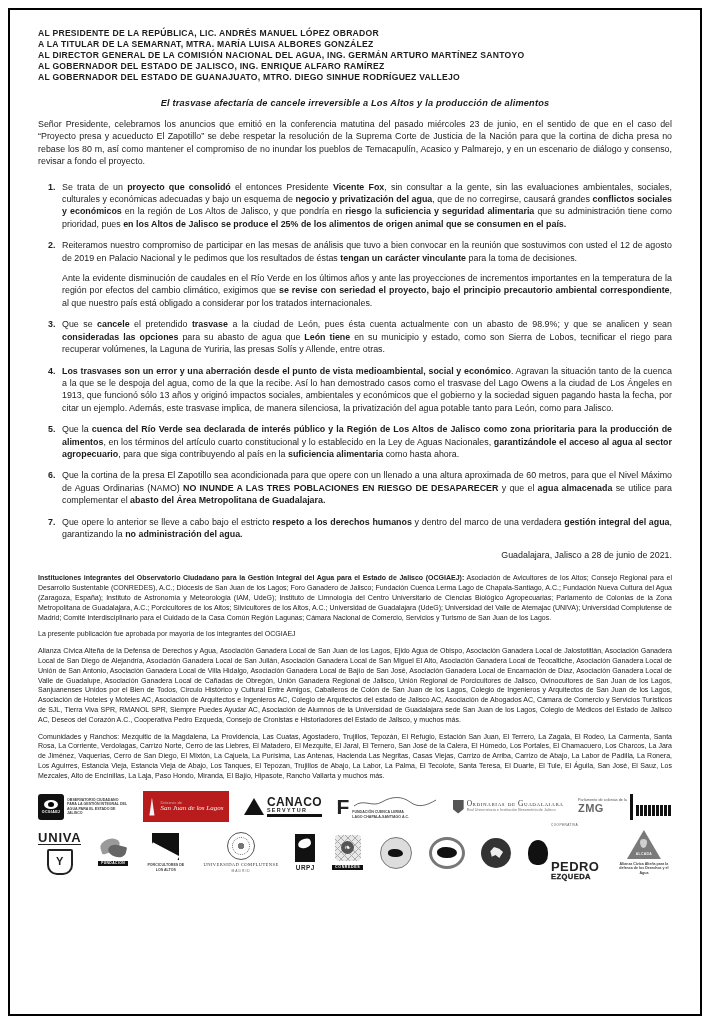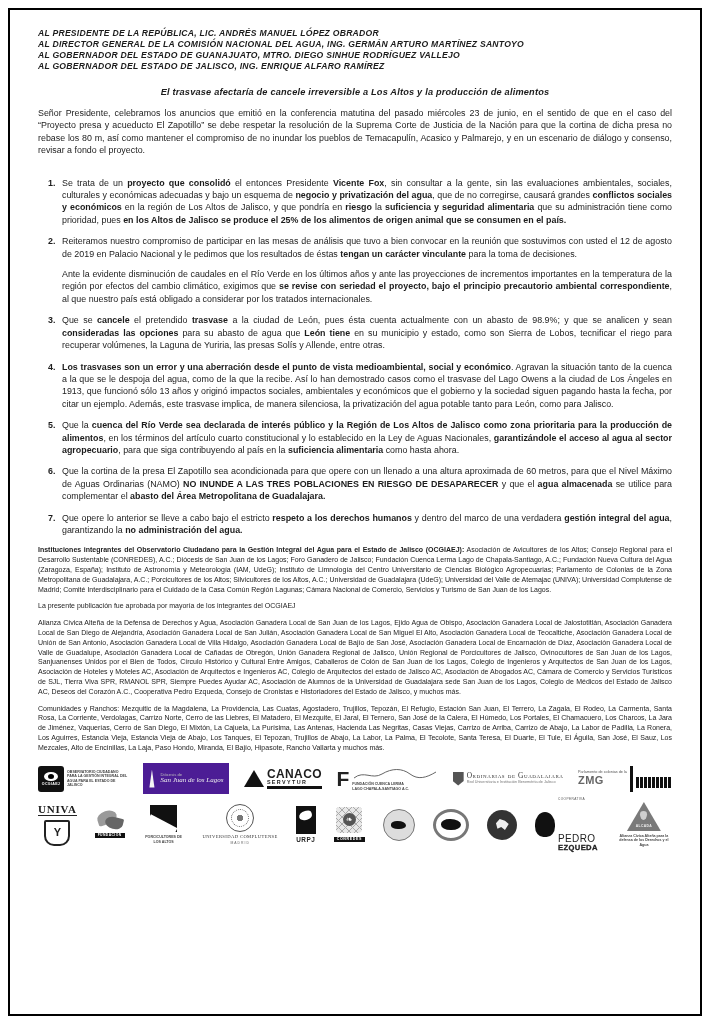--- a/index.html
+++ b/index.html
@@ -6,29 +6,29 @@
   .page{
     position:relative;width:710px;height:1024px;background:#fff;
     font-family:"Liberation Sans",sans-serif;color:#1c1c1c;overflow:hidden;
   }
   .frame{
     position:absolute;inset:8px;border:2px solid #000;
     padding:18px 28px 6px 28px;overflow:hidden;box-sizing:border-box;
   }
   
   .recipients div{
-    font-size:8.6px;font-weight:bold;line-height:11px;letter-spacing:.25px;font-style:italic;
+    font-size:8.6px;font-weight:bold;line-height:11px;letter-spacing:.25px;
   }
   .doc-title{
     margin:15px 0 10px 0;text-align:center;
     font-size:9.2px;font-weight:bold;font-style:italic;letter-spacing:.2px;
   }
   
   .bodytxt{font-size:8.9px;line-height:12.4px;text-align:justify;}
-  .intro{margin-bottom:20px;}
+  .intro{margin-bottom:13px;}
   .items{margin-left:10px;}
   .item{position:relative;padding-left:14px;margin-bottom:9px;}
   .item .num{position:absolute;left:0;top:0;font-weight:bold;}
   .item .p + .p{margin-top:8px;}
   b{font-weight:bold;}
   .dateline{
     text-align:right;font-size:8.9px;line-height:12px;margin:6px 0 12px 0;
   }
   
   .fine{font-size:7px;line-height:9.8px;text-align:justify;color:#222;}
@@ -40,21 +40,21 @@
   .row2{height:50px;margin-top:2px;}
   .logo{display:flex;align-items:center;gap:3px;}
   .col{display:flex;flex-direction:column;align-items:center;line-height:1;}
   .tinycap{font-size:3.6px;line-height:4.4px;color:#444;font-weight:bold;max-width:62px;}
   
   .sq-eye{width:26px;height:26px;background:#111;border-radius:3px;display:flex;flex-direction:column;align-items:center;justify-content:center;gap:1px;}
   .eye{width:14px;height:9px;background:#fff;border-radius:50%;position:relative;}
   .eye::after{content:"";position:absolute;left:4px;right:4px;top:2px;bottom:2px;background:#000;border-radius:50%;}
   .sq-eye .lbl{font-size:3.6px;color:#fff;font-weight:bold;letter-spacing:.3px;}
   
-  .dioc{background:#4c1d95;color:#eee;height:27px;padding:2px 6px 2px 4px;display:flex;align-items:center;gap:4px;}
+  .dioc{background:#b91c1c;color:#eee;height:27px;padding:2px 6px 2px 4px;display:flex;align-items:center;gap:4px;}
   .virgin{width:9px;height:18px;background:#f5f5f5;clip-path:polygon(50% 0,78% 100%,22% 100%);}
   .dioc .t1{font-size:4.2px;color:#bbb;}
   .dioc .t2{font-size:7px;font-style:italic;font-family:"Liberation Serif",serif;}
   
   .tri{width:0;height:0;border-left:10px solid transparent;border-right:10px solid transparent;border-bottom:17px solid #111;}
   .canaco-txt .t1{font-size:12px;font-weight:bold;letter-spacing:.4px;}
   .canaco-txt .t2{font-size:5.4px;font-weight:bold;letter-spacing:1.4px;}
   .canaco-txt .bar{height:3px;background:#111;margin-top:1px;}
   
   .bigF{font-size:21px;font-weight:bold;color:#222;line-height:20px;}
@@ -62,21 +62,21 @@
   .shield{width:11px;height:14px;background:#555;clip-path:polygon(0 0,100% 0,100% 68%,50% 100%,0 68%);}
   .udeg-txt .t1{font-size:7.4px;font-family:"Liberation Serif",serif;letter-spacing:.6px;color:#333;font-variant:small-caps;}
   .udeg-txt .t2{font-size:3.8px;color:#777;margin-top:1px;}
   
   .zmg-txt .t1{font-size:3.8px;color:#555;}
   .zmg-txt .t2{font-size:11px;font-weight:bold;color:#666;letter-spacing:.5px;}
   .zmg-bar{width:3px;height:26px;background:#111;}
   .people{width:36px;height:11px;background:repeating-linear-gradient(90deg,#111 0 3px,#fff 3px 4px);align-self:flex-end;margin-bottom:4px;}
   
   .univa-shield{width:22px;height:22px;border:2px solid #222;border-radius:2px 2px 10px 10px;display:flex;align-items:center;justify-content:center;font-weight:bold;font-size:11px;color:#222;}
-  .univa-lbl{font-size:11px;font-weight:bold;letter-spacing:.8px;border-bottom:1.5px solid #222;margin-bottom:1px;font-family:Liberation Serif, serif;}
+  .univa-lbl{font-size:13px;font-weight:bold;letter-spacing:.8px;border-bottom:1.5px solid #222;margin-bottom:1px;}
   .blob1{width:20px;height:13px;background:#9a9a9a;border-radius:50% 50% 50% 10%;transform:rotate(-18deg);}
   .blob2{width:18px;height:12px;background:#666;border-radius:50% 10% 50% 50%;transform:rotate(14deg);margin:-7px 0 0 8px;}
   .fund-bar{background:#111;color:#fff;font-size:3.4px;font-weight:bold;padding:1px 3px;margin-top:1px;letter-spacing:.4px;}
   .porci-sq{width:27px;height:27px;background:#111;position:relative;overflow:hidden;}
   .porci-sq::after{content:"";position:absolute;left:-6px;bottom:-10px;width:30px;height:22px;background:#fff;transform:rotate(28deg);}
   .seal{width:26px;height:26px;border:1.6px solid #555;border-radius:50%;display:flex;align-items:center;justify-content:center;}
   .seal .inner{width:16px;height:16px;border:1px dotted #666;border-radius:50%;background:radial-gradient(circle,#777 28%,transparent 30%);}
   .compl-t1{font-size:4.6px;font-family:"Liberation Serif",serif;letter-spacing:.4px;color:#333;}
   .compl-t2{font-size:3.4px;color:#666;letter-spacing:1px;}
   .urpj-box{width:20px;height:28px;background:#111;position:relative;overflow:hidden;}
@@ -89,37 +89,38 @@
   .net .core{width:13px;height:13px;background:#555;border-radius:50%;color:#fff;font-size:8px;display:flex;align-items:center;justify-content:center;line-height:1;}
   .conredes-bar{background:#111;color:#fff;font-size:3.6px;font-weight:bold;padding:1px 3px;margin-top:1px;letter-spacing:.6px;}
   .emblem-circle{width:30px;height:30px;border:1.8px solid #777;border-radius:50%;display:flex;align-items:center;justify-content:center;background:#ddd;}
   .cow{width:15px;height:8px;background:#111;border-radius:40% 55% 45% 45%;}
   .lasso{width:30px;height:26px;border:3.5px solid #777;border-radius:50%;position:relative;display:flex;align-items:center;justify-content:center;}
   .pig{width:20px;height:11px;background:#111;border-radius:45% 55% 50% 50%;}
   .map-circle{width:30px;height:30px;background:#333;border-radius:50%;display:flex;align-items:center;justify-content:center;}
   .map-shape{width:15px;height:12px;background:#eee;clip-path:polygon(10% 40%,35% 5%,70% 18%,95% 45%,70% 95%,45% 70%,20% 85%);}
   .portrait{width:20px;height:25px;background:#111;border-radius:50% 50% 42% 42%;}
   .pe-t1{font-size:3.2px;color:#555;letter-spacing:.4px;}
-  .pe-t2{font-size:10px;font-weight:normal;color:#222;letter-spacing:.4px;margin-top:33px;}
+  .pe-t2{font-size:13px;font-weight:bold;color:#222;letter-spacing:.4px;margin-top:33px;}
   .pe-t3{font-size:7.6px;font-weight:bold;color:#222;letter-spacing:.4px;-webkit-text-stroke:.3px #222;}
   .alcada-tri{width:34px;height:29px;background:#7a7a7a;clip-path:polygon(50% 0,100% 100%,0 100%);display:flex;align-items:flex-end;justify-content:center;position:relative;}
   .alcada-tri .drop{position:absolute;top:9px;width:7px;height:9px;background:#cfcfcf;border-radius:50% 50% 50% 50%/35% 35% 65% 65%;}
   .alcada-lbl{font-size:3.4px;color:#eee;font-weight:bold;margin-bottom:3px;letter-spacing:.3px;}
 </style>
 </head>
 <body>
 
 <div class="page">
   <div class="frame">
 
     <div class="recipients">
       <div>AL PRESIDENTE DE LA REPÚBLICA, LIC. ANDRÉS MANUEL LÓPEZ OBRADOR</div>
+      <div>A LA TITULAR DE LA SEMARNAT, MTRA. MARÍA LUISA ALBORES GONZÁLEZ</div>
       <div>AL DIRECTOR GENERAL DE LA COMISIÓN NACIONAL DEL AGUA, ING. GERMÁN ARTURO MARTÍNEZ SANTOYO</div>
+      <div>AL GOBERNADOR DEL ESTADO DE JALISCO, ING. ENRIQUE ALFARO RAMÍREZ</div>
       <div>AL GOBERNADOR DEL ESTADO DE GUANAJUATO, MTRO. DIEGO SINHUE RODRÍGUEZ VALLEJO</div>
-      <div>AL GOBERNADOR DEL ESTADO DE JALISCO, ING. ENRIQUE ALFARO RAMÍREZ</div>
     </div>
 
     <div class="doc-title">El trasvase afectaría de cancele irreversible a Los Altos y la producción de alimentos</div>
 
     <div class="bodytxt intro">
       <div>Señor Presidente, celebramos los anuncios que emitió en la conferencia matutina del pasado miércoles 23 de junio, en el sentido de que en el caso del “Proyecto presa y acueducto El Zapotillo” se debe respetar la resolución de la Suprema Corte de Justicia de la Nación para que la cortina de dicha presa no rebase los 80 m, así como mantener el compromiso de no inundar los pueblos de Temacapulín, Acasico y Palmarejo, y en un escenario de diálogo y consenso, revisar a fondo el proyecto.</div>
     </div>
 
     <div class="bodytxt items">
       <div class="item">
@@ -146,20 +147,21 @@
       <div class="item">
         <span class="num">6.</span>
         <div class="p"><span>Que la cortina de la presa El Zapotillo sea acondicionada para que opere con un llenado a una altura aproximada de 60 metros, para que el Nivel Máximo de Aguas Ordinarias (NAMO) </span><b>NO INUNDE A LAS TRES POBLACIONES EN RIESGO DE DESAPARECER</b><span> y que el </span><b>agua almacenada</b><span> se utilice para complementar el </span><b>abasto del Área Metropolitana de Guadalajara.</b></div>
       </div>
       <div class="item">
         <span class="num">7.</span>
         <div class="p"><span>Que opere lo anterior se lleve a cabo bajo el estricto </span><b>respeto a los derechos humanos</b><span> y dentro del marco de una verdadera </span><b>gestión integral del agua</b><span>, garantizando la </span><b>no administración del agua.</b></div>
       </div>
     </div>
 
+    <div class="dateline">Guadalajara, Jalisco a 28 de junio de 2021.</div>
 
     <div class="fine block"><b>Instituciones integrantes del Observatorio Ciudadano para la Gestión Integral del Agua para el Estado de Jalisco (OCGIAEJ):</b><span> Asociación de Avicultores de los Altos; Consejo Regional para el Desarrollo Sustentable (CONREDES), A.C.; Diócesis de San Juan de los Lagos; Foro Ganadero de Jalisco; Fundación Cuenca Lerma Lago de Chapala-Santiago, A.C.; Fundación Nueva Cultura del Agua (Zaragoza, España); Instituto de Astronomía y Meteorología (IAM, UdeG); Instituto de Limnología del Centro Universitario de Ciencias Biológico Agropecuarias; Parlamento de Colonias de la Zona Metropolitana de Guadalajara, A.C.; Porcicultores de los Altos; Silvicultores de los Altos, A.C.; Universidad de Guadalajara (UdeG); Universidad del Valle de Atemajac (UNIVA); Universidad Complutense de Madrid; Comité Interdisciplinario para el Cuidado de la Casa Común Región Lagunas; Cámara Nacional de Comercio, Servicios y Turismo de San Juan de los Lagos.</span></div>
     <div class="fine approval">La presente publicación fue aprobada por mayoría de los integrantes del OCGIAEJ</div>
     <div class="fine block">Alianza Cívica Alteña de la Defensa de Derechos y Agua, Asociación Ganadera Local de San Juan de los Lagos, Ejido Agua de Obispo, Asociación Ganadera Local de Jalostotitlán, Asociación Ganadera Local de San Diego de Alejandría, Asociación Ganadera Local de San Julián, Asociación Ganadera Local de San Miguel El Alto, Asociación Ganadera Local de Teocaltiche, Asociación Ganadera Local de Unión de San Antonio, Asociación Ganadera Local de Villa Hidalgo, Asociación Ganadera Local de Bajío de San José, Asociación Ganadera Local de Encarnación de Díaz, Asociación Ganadera Local de Valle de Guadalupe, Asociación Ganadera Local de Cañadas de Obregón, Unión Ganadera Regional de Jalisco, Unión Regional de Porcicultores de Jalisco, Ovinocultores de San Juan de los Lagos, Sanjuanenses Unidos por el Bien de Todos, Círculo Histórico y Cultural Entre Amigos, Caballeros de Colón de San Juan de los Lagos, Colegio de Ingenieros y Arquitectos de San Juan de los Lagos, Asociación de Hoteles y Moteles AC, Asociación de Arquitectos e Ingenieros AC, Colegio de Arquitectos del estado de Jalisco AC, Asociación de Abogados AC, Cámara de Comercio y Servicios Turísticos de SJL, Tierra Viva SPR, RMANOL SPR, Siempre Puedes Ayudar AC, Asociación de Alumnos de la Universidad de Guadalajara sede San Juan de los Lagos, Colegio de Médicos del Estado de Jalisco AC, Deseos del Corazón A.C., Cooperativa Pedro Ezqueda, Consejo de Cronistas e Historiadores del Estado de Jalisco, y muchos más.</div>
     <div class="fine block">Comunidades y Ranchos: Mezquitic de la Magdalena, La Providencia, Las Cuatas, Agostadero, Trujillos, Tepozán, El Refugio, Estación San Juan, El Terrero, La Zagala, El Rodeo, La Carmenta, Santa Rosa, La Corriente, Verdolagas, Carrizo Norte, Cerro de las Liebres, El Matadero, El Mezquite, El Jaral, El Ternero, San José de la Calera, El Húmedo, Los Portales, El Chamacuero, Los Charcos, La Jara de Jiménez, Vaquerías, Cerro de San Diego, El Mixtón, La Cajuela, La Purísima, Las Antenas, Hacienda Las Negritas, Casas Viejas, Carrizo de Arriba, Carrizo de Abajo, La Labor de Padilla, La Ronera, Los Aguirres, Estancia Vieja, Estancia Vieja de Abajo, Los Tanques, El Tepozan, Trujillos de Abajo, La Labor, La Palma, El Tecolote, Santa Teresa, El Duarte, El Tule, El Águila, San José, El Sauz, Los Mezcales, Alto de Encinillas, La Laja, Paso Hondo, Miranda, El Bajío, Hipasote, Rancho Vallarta y muchos más.</div>
 
     <div class="logo-row row1">
       <div class="logo">
         <div class="sq-eye">
           <div class="eye"></div>

